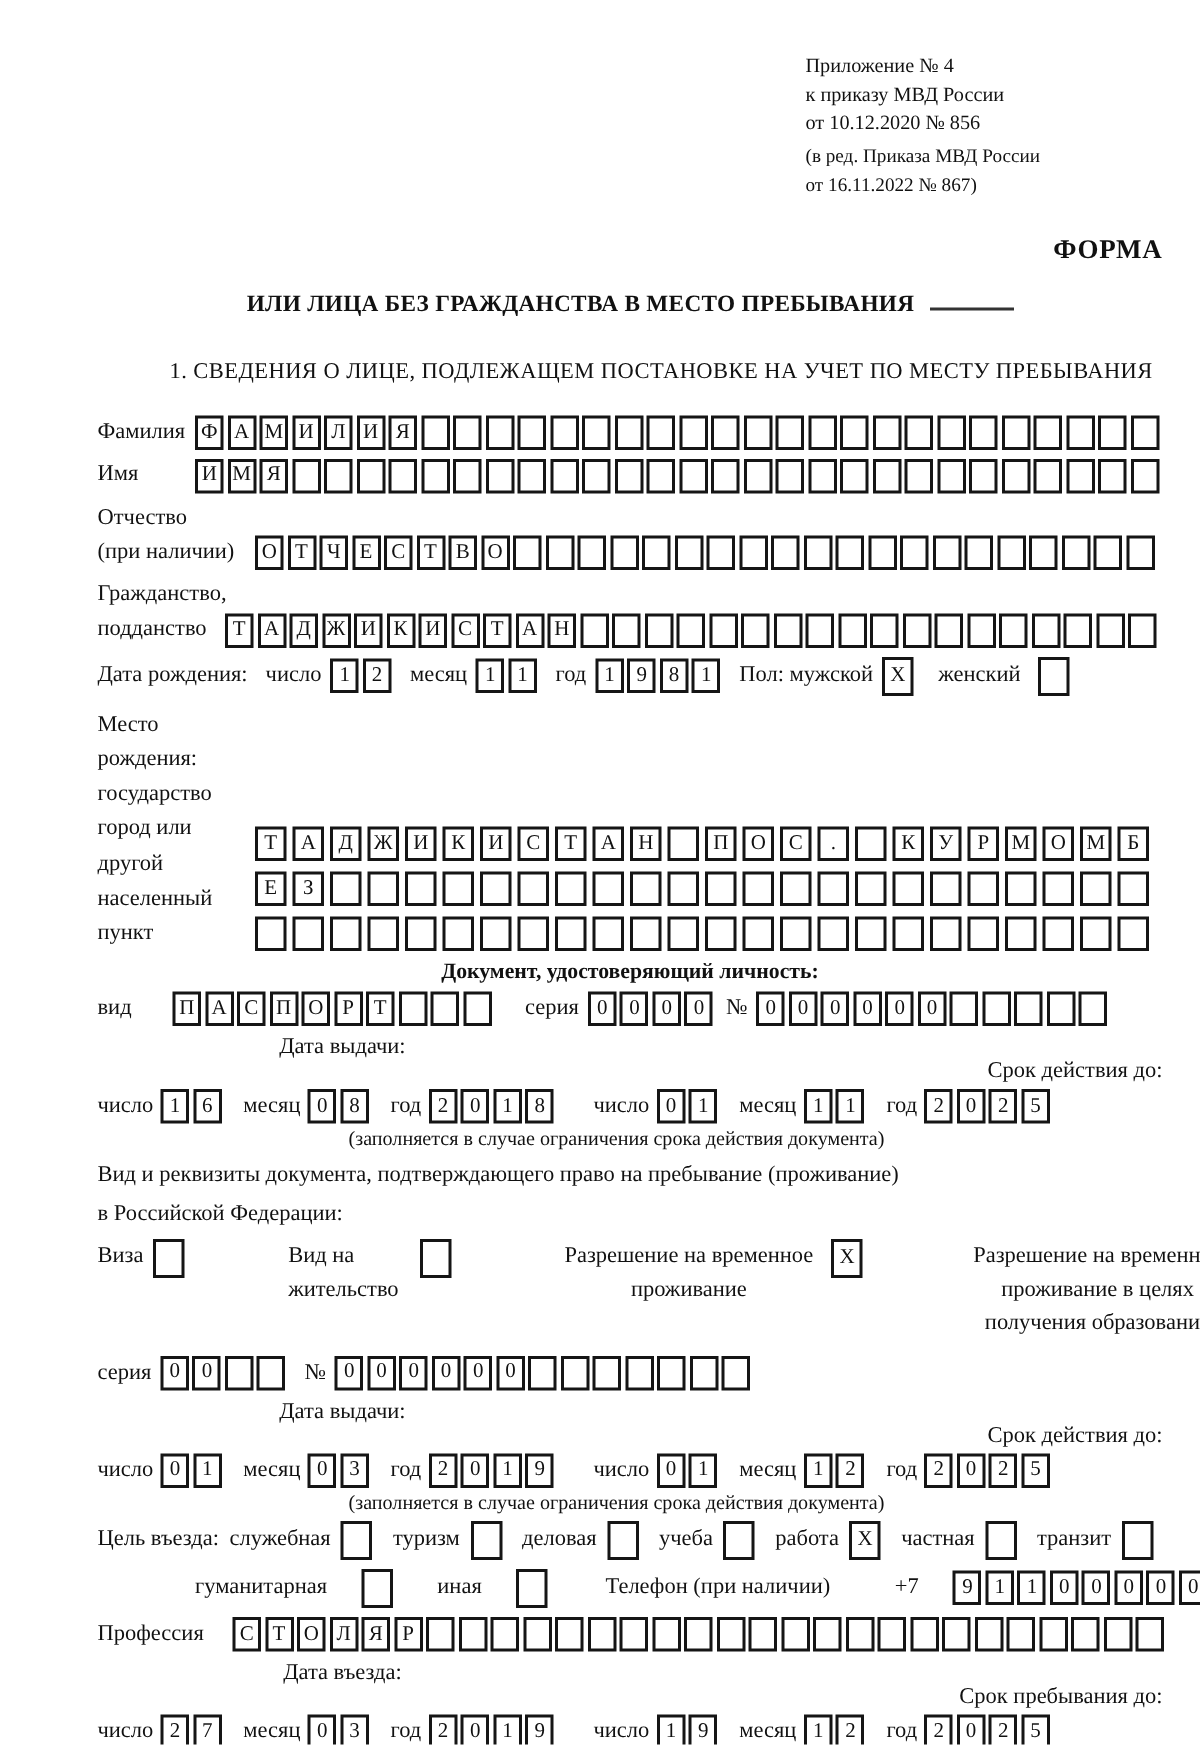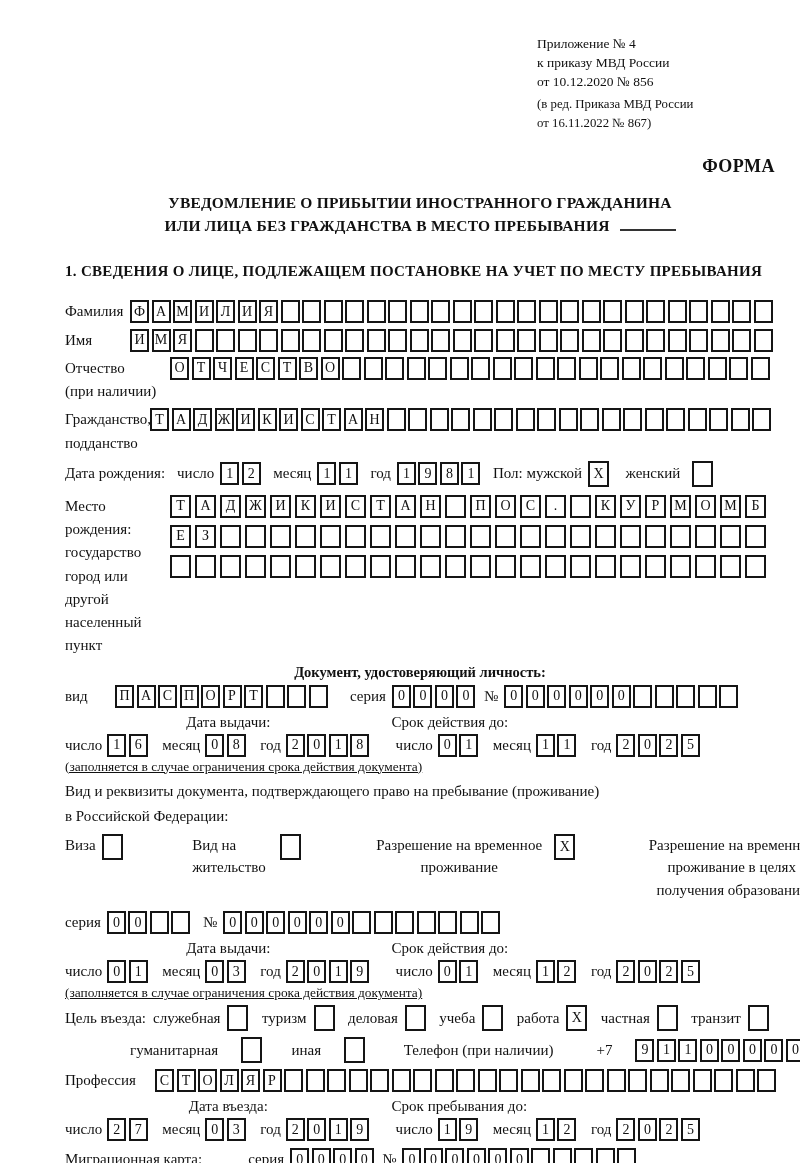--- a/index.html
+++ b/index.html
@@ -5,43 +5,43 @@
   html,body{margin:0;padding:0;background:#fff;}
   body{width:800px;height:1163px;color:#111;font-family:"Liberation Serif","DejaVu Serif",serif;font-size:15px;overflow:hidden;}
   .page{box-sizing:border-box;width:800px;height:1163px;padding:34px 25px 10px 65px;}
   
   .annex{margin-left:auto;margin-right:38px;width:200px;text-align:left;font-size:13.5px;line-height:1.42;}
   .annex .sm{font-size:12.8px;}
   .annex .gap{height:4px;}
   .forma{text-align:right;font-weight:bold;font-size:18px;margin-top:24px;letter-spacing:.5px;}
   .title{text-align:center;font-weight:bold;font-size:15.5px;line-height:1.5;margin-top:14px;letter-spacing:.2px;}
   .tunder{display:inline-block;width:56px;border-bottom:2.5px solid #333;margin-left:10px;}
-  .sect{font-weight:bold;font-size:15px;margin-top:26px;margin-bottom:20px;letter-spacing:.3px;}
+  .sect{font-weight:normal;font-size:15px;margin-top:26px;margin-bottom:20px;letter-spacing:.3px;margin-left:48px;}
   
-  .row{display:flex;align-items:flex-start;margin-bottom:5px;}
+  .row{display:flex;align-items:flex-end;margin-bottom:5px;}
   .lbl{flex:none;line-height:1.55;}
   .w65{width:65px}.w85{width:85px}.w105{width:105px}.w90{width:90px}
   .boxes{display:inline-flex;flex:none;}
   .cell{display:inline-flex;align-items:center;justify-content:center;flex:none;box-sizing:border-box;
         width:19px;height:23px;border:2px solid #151515;margin-right:2.5px;font-size:14px;background:#fff;}
   .p25 .cell{width:21px;margin-right:4px;}
   .cb .cell{width:21px;height:26px;}
   .stack{display:flex;flex-direction:column;gap:7px;}
   .inline{display:flex;align-items:center;flex-wrap:nowrap;}
   .inline .t{margin-right:6px;white-space:nowrap;}
   
   .dhead{display:flex;margin-top:6px;margin-bottom:3px;}
   .dhead .l{width:46%;text-align:center;}
-  .dhead .r{flex:1;text-align:left;}
+  .dhead .r{flex:1;text-align:right;margin-top:16px;}
   .drow{display:flex;align-items:center;}
   .dgl{width:46%;display:flex;align-items:center;}
   .dgr{flex:1;display:flex;align-items:center;padding-left:4px;}
   .dgl .t,.dgr .t{margin-right:5px;white-space:nowrap;}
   .dgl .t.mid,.dgr .t.mid{margin-left:12px;}
-  .note{text-align:left;padding-right:18px;font-size:13.4px;margin-top:2px;margin-bottom:4px;text-decoration:underline;}
+  .note{text-align:center;padding-right:18px;font-size:13.4px;margin-top:2px;margin-bottom:4px;}
   
   .opts{display:flex;align-items:flex-start;margin-top:4px;margin-bottom:8px;gap:47px;}
   .opt{display:flex;align-items:flex-start;}
   .optlbl{line-height:1.5;}
   .ctr{text-align:center;}
   .w175{width:178px}.w185{width:186px}
   .ml6{margin-left:6px}.ml10{margin-left:10px}.ml14{margin-left:14px}.ml20{margin-left:20px}.ml40{margin-left:40px}
   .purline{display:flex;align-items:center;margin-bottom:6px;flex-wrap:nowrap;}
   .purline .t{margin-right:7px;white-space:nowrap;}
   .purline .g{margin-left:11px;}
@@ -58,21 +58,20 @@
     <div>к приказу МВД России</div>
     <div>от 10.12.2020 № 856</div>
     <div class="gap"></div>
     <div class="sm">(в ред. Приказа МВД России</div>
     <div class="sm">от 16.11.2022 № 867)</div>
   </div>
 
   <div class="forma">ФОРМА</div>
 
   <div class="title">
-    <div>УВЕДОМЛЕНИЕ О ПРИБЫТИИ ИНОСТРАННОГО ГРАЖДАНИНА</div>
     <div><span>ИЛИ ЛИЦА БЕЗ ГРАЖДАНСТВА В МЕСТО ПРЕБЫВАНИЯ</span><span class="tunder"></span></div>
   </div>
 
   <div class="sect">1. СВЕДЕНИЯ О ЛИЦЕ, ПОДЛЕЖАЩЕМ ПОСТАНОВКЕ НА УЧЕТ ПО МЕСТУ ПРЕБЫВАНИЯ</div>
 
   <div class="row">
     <div class="lbl w65">Фамилия</div>
     <div class="boxes">
         <span class="cell">Ф</span>
         <span class="cell">А</span>

